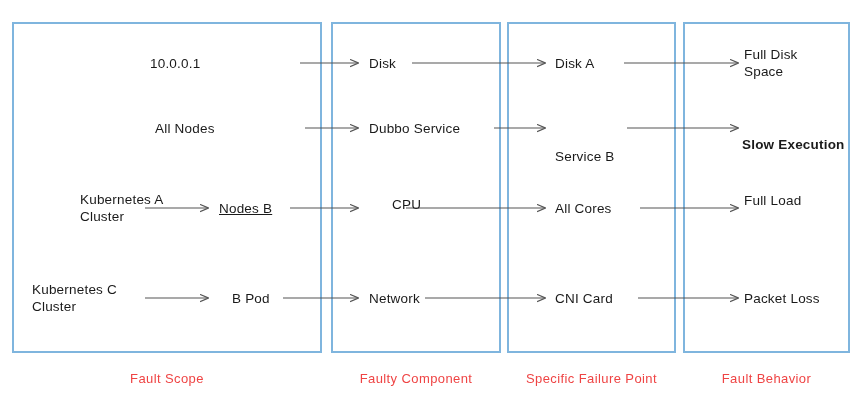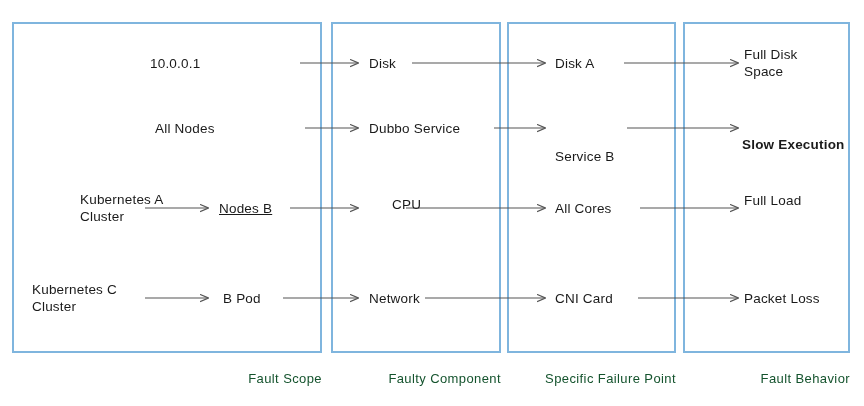--- a/index.html
+++ b/index.html
@@ -23,23 +23,23 @@
   }
   .lane {
     position: absolute;
     border: 2px solid #7fb5de;
     background: #ffffff;
     box-sizing: border-box;
   }
   .lane-caption {
     position: absolute;
     font-size: 13px;
-    color: #14532d;
+    color: #ef4444;
     white-space: nowrap;
-    text-align: right;
+    text-align: center;
     letter-spacing: 0.4px;
   }
   .node-label {
     position: absolute;
     font-size: 13.5px;
     line-height: 17px;
     color: #1a1a1a;
     white-space: pre-line;
     letter-spacing: 0.2px;
   }
@@ -108,21 +108,21 @@
 
   <div class="node-label" style="left:32px; top:191px;margin-left:48px;">Kubernetes A
 Cluster</div>
   <div class="node-label" style="left:219px; top:200px;text-decoration:underline;">Nodes B</div>
   <div class="node-label" style="left:369px; top:196px;margin-left:23px;">CPU</div>
   <div class="node-label" style="left:555px; top:200px;">All Cores</div>
   <div class="node-label" style="left:744px; top:192px;">Full Load</div>
 
   <div class="node-label" style="left:32px; top:281px;">Kubernetes C
 Cluster</div>
-  <div class="node-label" style="left:223px; top:290px;">B Pod</div>
+  <div class="node-label" style="left:232px; top:290px;">B Pod</div>
   <div class="node-label" style="left:369px; top:290px;text-align:center;">Network</div>
   <div class="node-label" style="left:555px; top:290px;">CNI Card</div>
   <div class="node-label" style="left:744px; top:290px;">Packet Loss</div>
 
   <div class="lane-caption" style="left:12px; top:371px; width:310px;">Fault Scope</div>
   <div class="lane-caption" style="left:331px; top:371px; width:170px;">Faulty Component</div>
   <div class="lane-caption" style="left:507px; top:371px; width:169px;">Specific Failure Point</div>
   <div class="lane-caption" style="left:683px; top:371px; width:167px;">Fault Behavior</div>
 
 </div>

